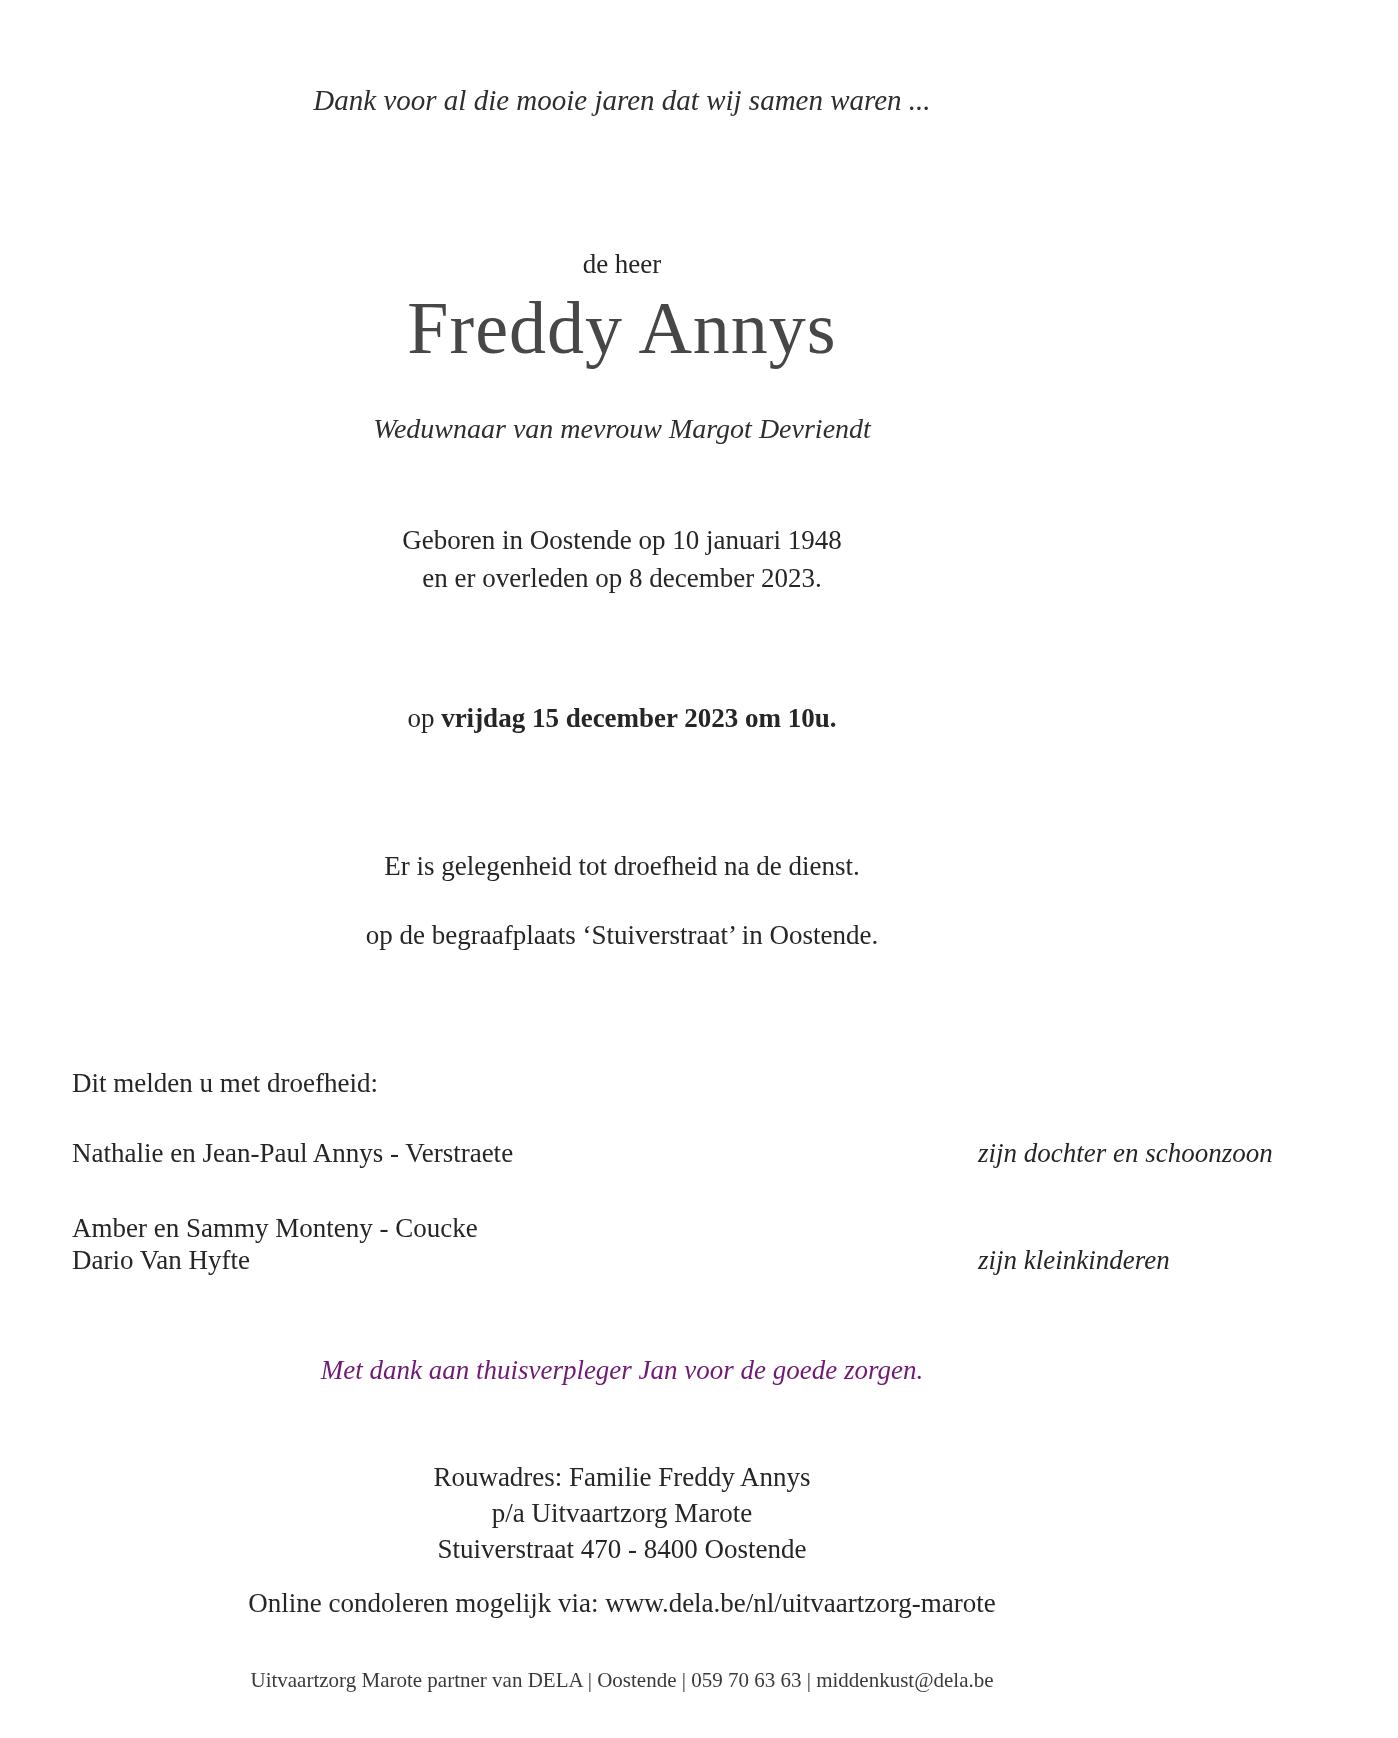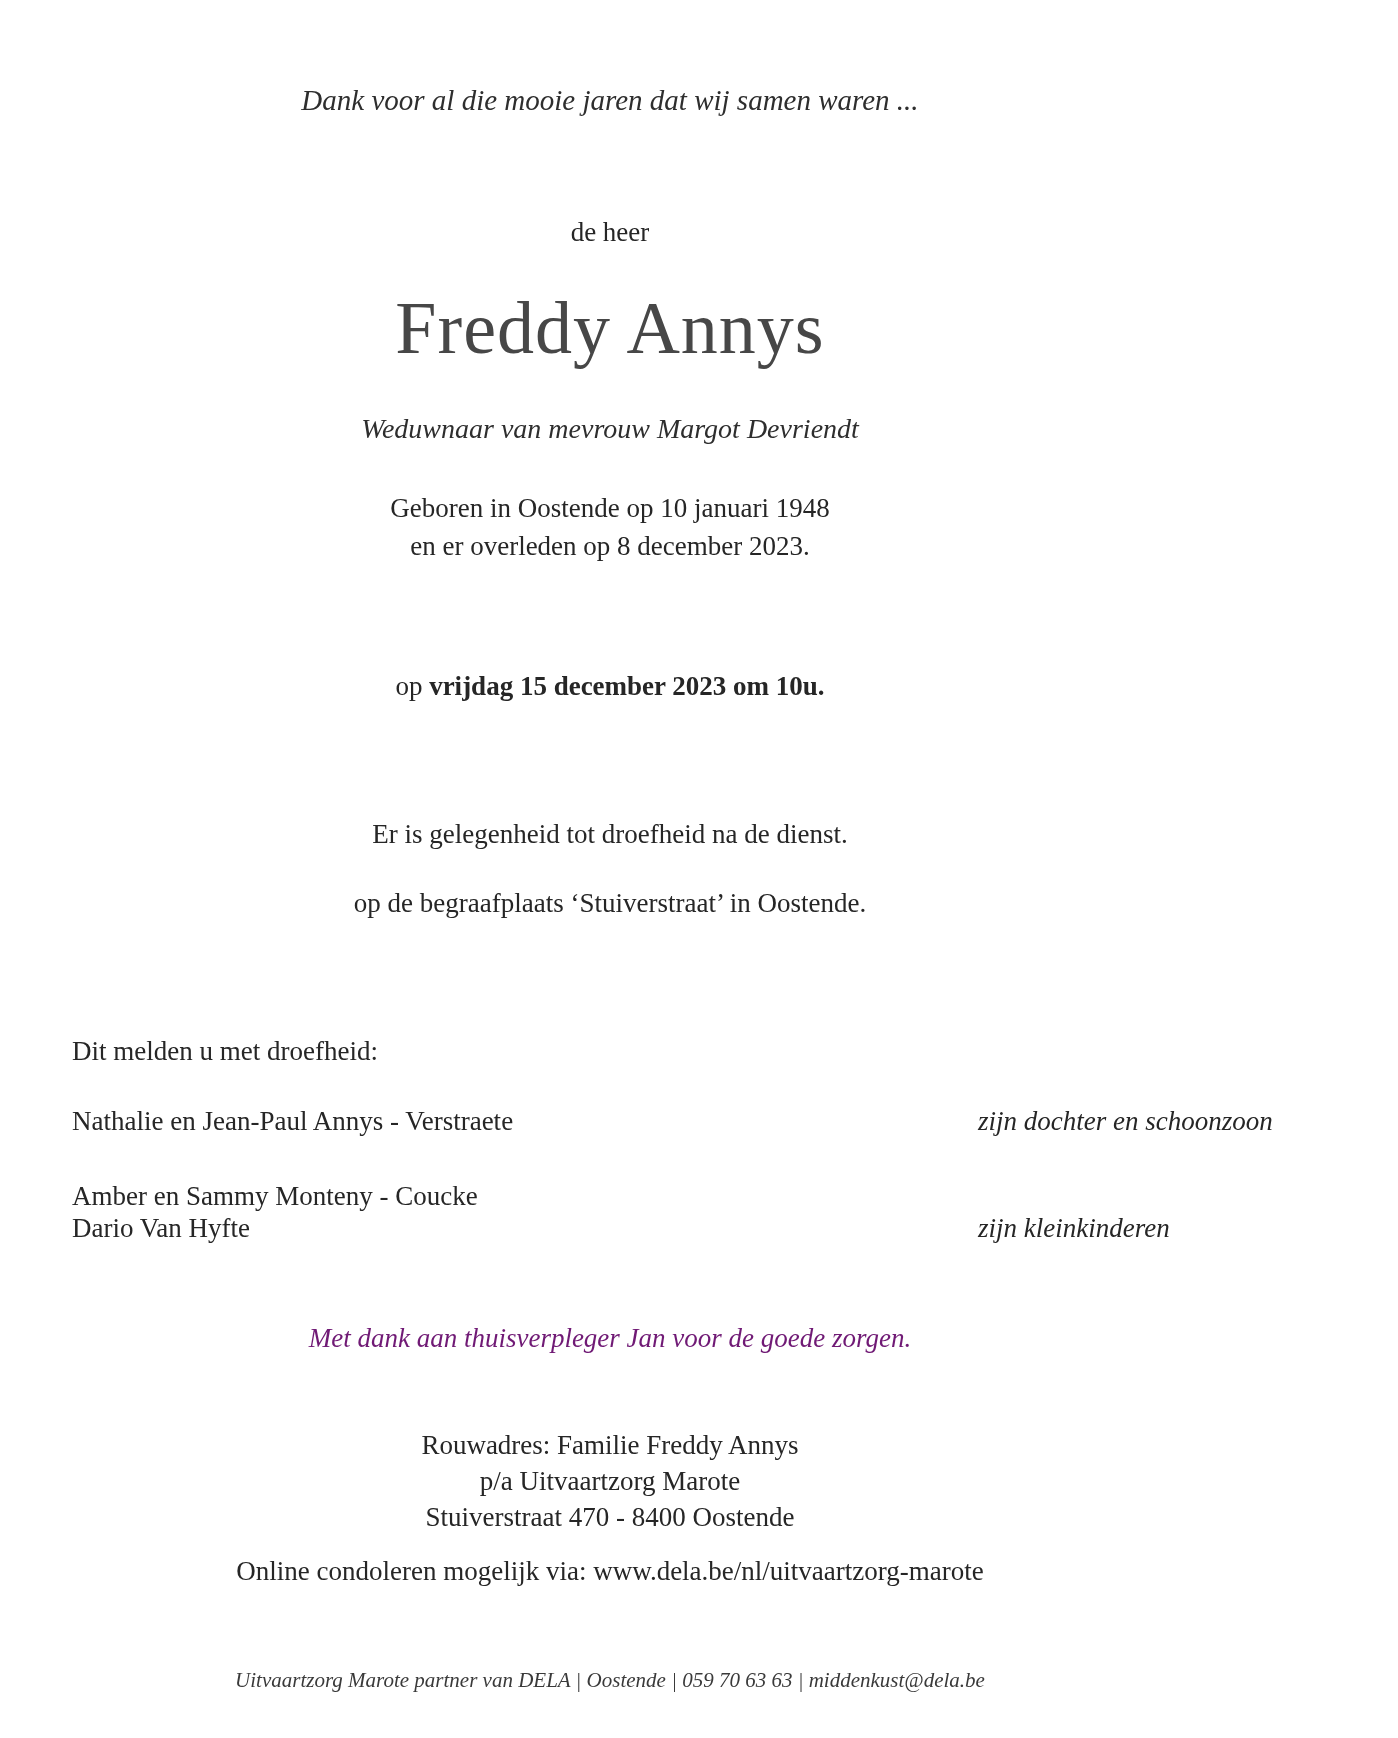--- a/index.html
+++ b/index.html
@@ -8,23 +8,23 @@
     background: #ffffff;
   }
   body {
     width: 1398px;
     height: 1738px;
     position: relative;
     font-family: "Liberation Serif", "DejaVu Serif", serif;
     color: #262626;
     overflow: hidden;
   }
-  .abs { position: absolute; left: 0; width: 1220px; }
+  .abs { position: absolute; left: 12px; width: 1220px; }
   .center { text-align: center; }
-  .body-text { font-size: 27px; line-height: 38px; color: #262626; }
+  .body-text { font-size: 27px; line-height: 38px; color: #262626; margin-top: 32px; }
 
   .quote-line    { top: 84px;  font-size: 29px; font-style: italic; color: #2e2e2e; }
   .salutation    { top: 213px; font-size: 27px; }
   .deceased-name { top: 288px; font-size: 74px; line-height: 80px; color: #474747; letter-spacing: 1px; }
   .widow-line    { top: 413px; font-size: 28px; font-style: italic; color: #2e2e2e; }
   .born-block    { top: 489px; }
   .ceremony-block{ top: 667px; }
   .condole-line  { top: 815px; }
   .interment-block { top: 884px; }
 
@@ -32,21 +32,21 @@
   .family-row    { position: absolute; left: 0; width: 1224px; height: 38px; }
   .family-row .names    { position: absolute; left: 72px; white-space: nowrap; }
   .family-row .relation { position: absolute; left: 978px; font-style: italic; white-space: nowrap; }
   .row-1 { top: 1102px; }
   .row-2 { top: 1177px; }
   .row-3 { top: 1209px; }
 
   .thanks-line   { top: 1319px; font-style: italic; color: #701a75; }
   .address-block { top: 1427px; line-height: 36px; }
   .online-line   { top: 1552px; }
-  .footer-line   { top: 1668px; font-size: 21px; color: #3a3a3a; font-style: italic; }
+  .footer-line   { top: 1668px; font-size: 21px; color: #3a3a3a; }
 </style>
 </head>
 <body>
 
 <div class="abs center quote-line">Dank voor al die mooie jaren dat wij samen waren ...</div>
 
 <div class="abs center body-text salutation">de heer</div>
 
 <div class="abs center deceased-name">Freddy Annys</div>
 

